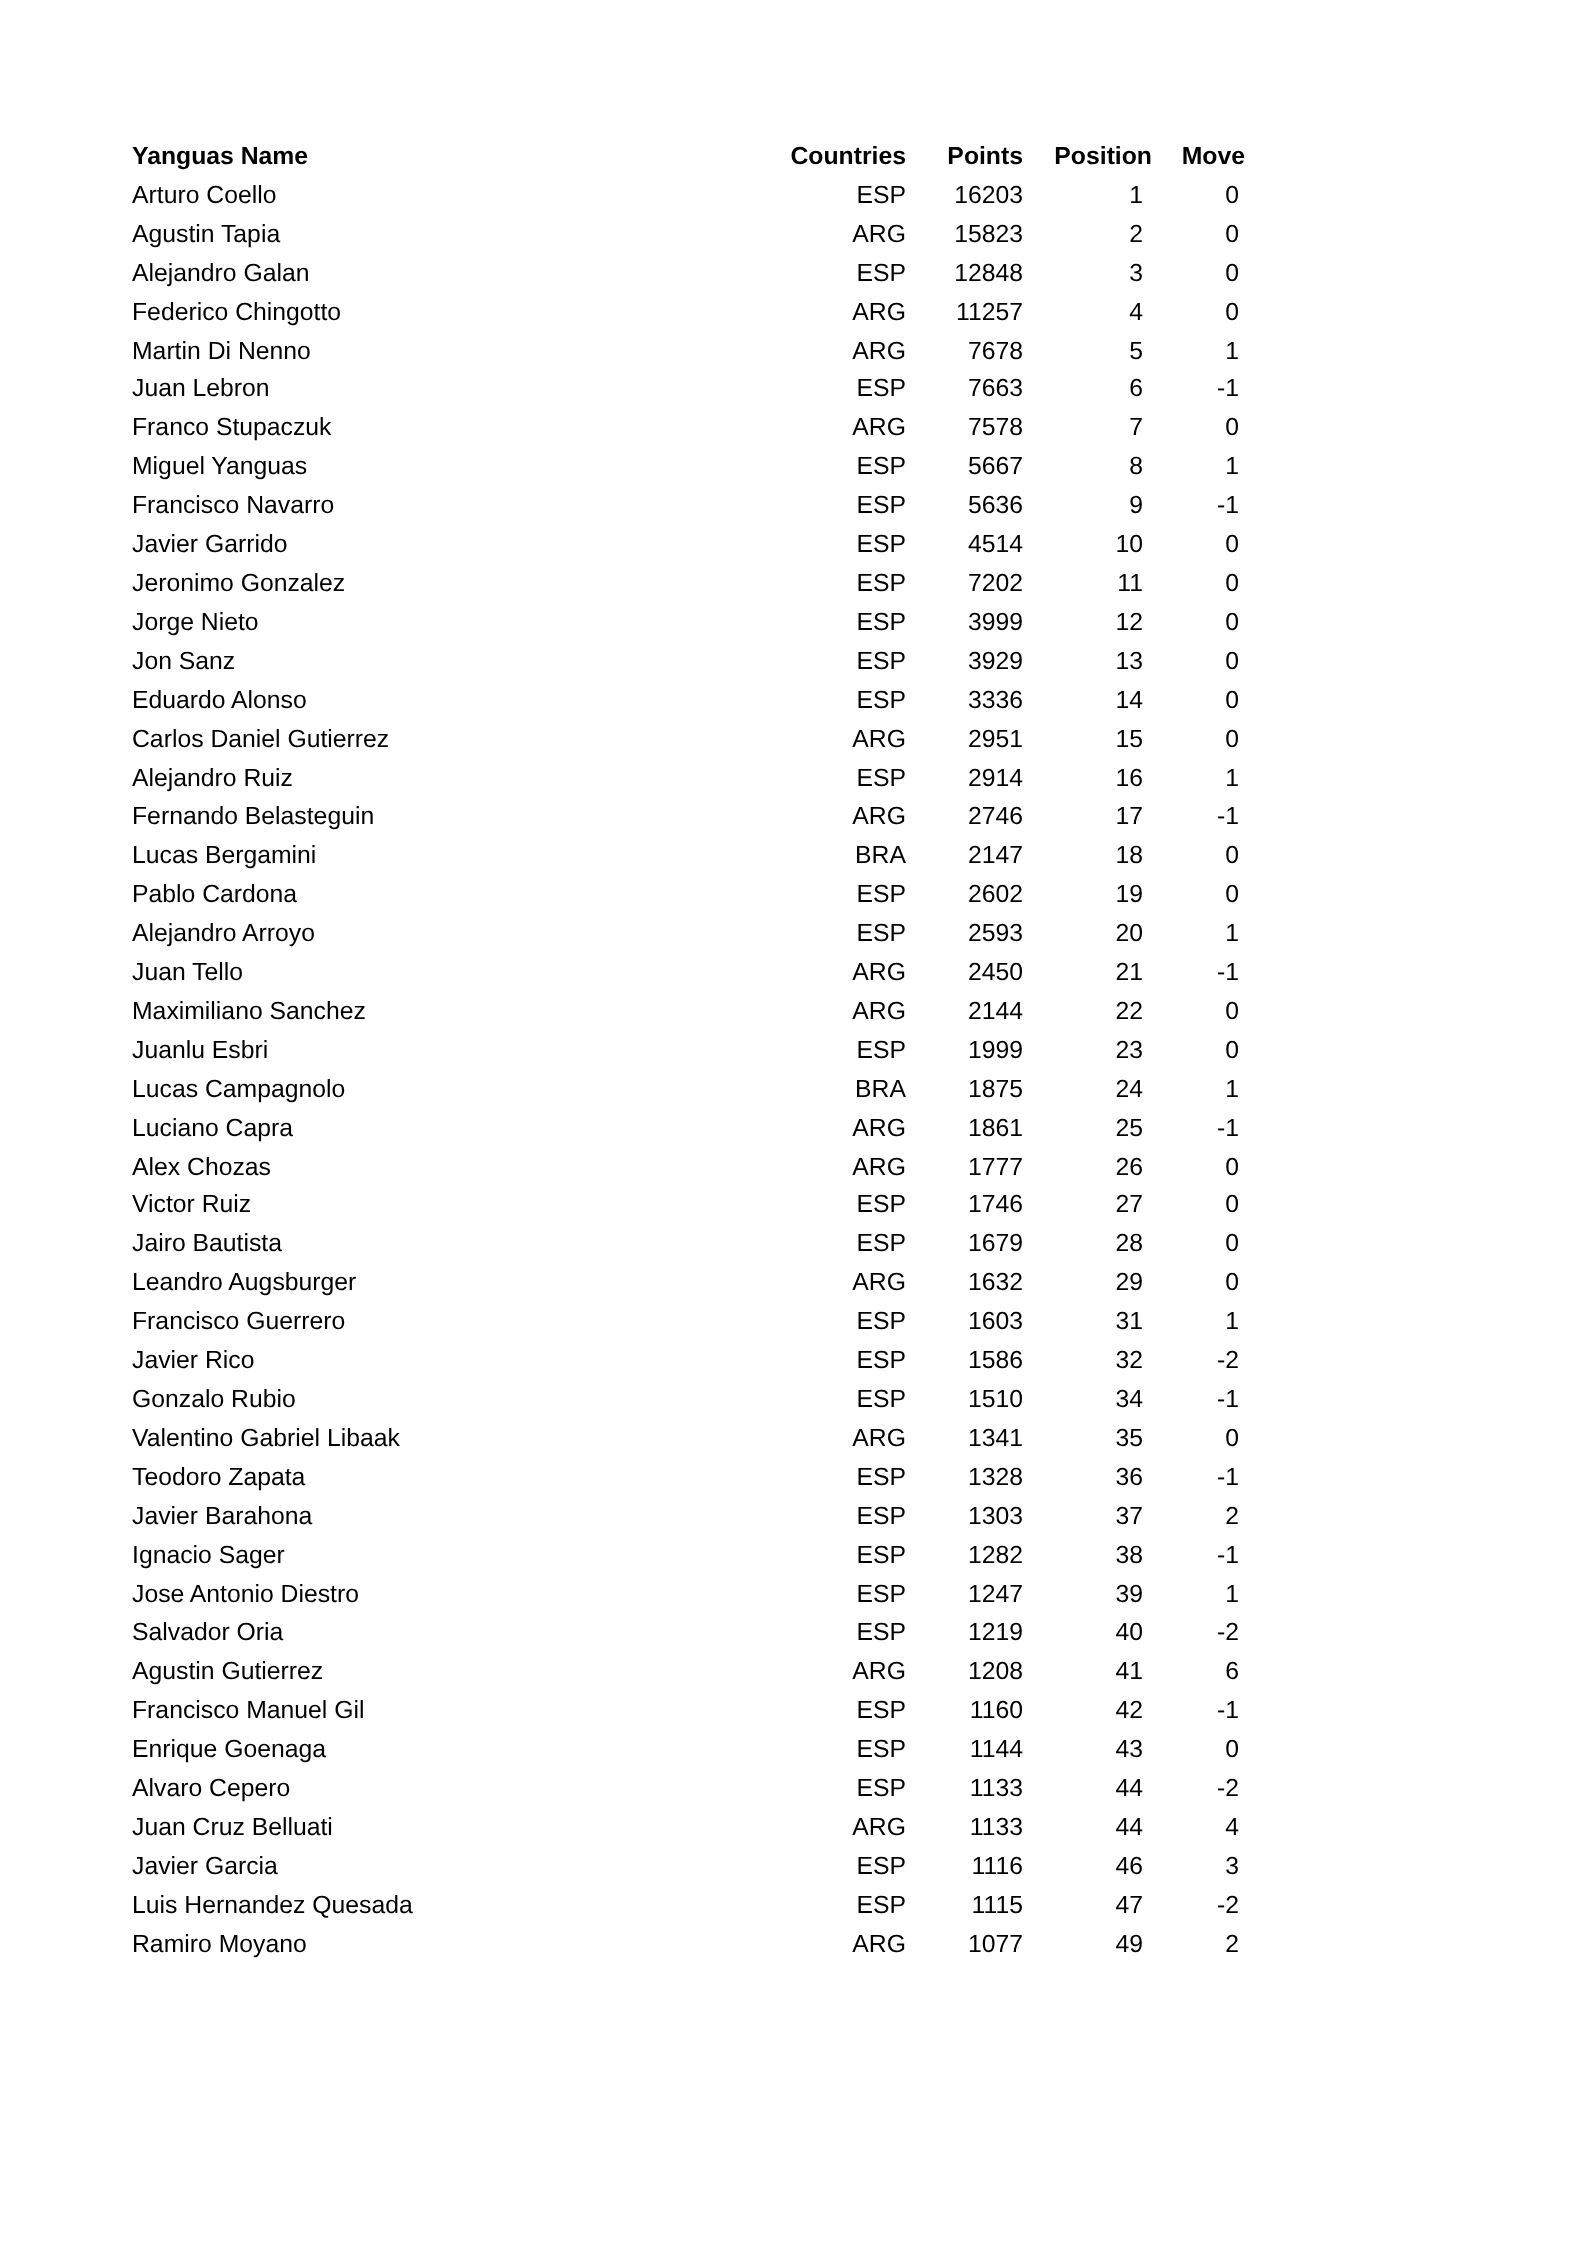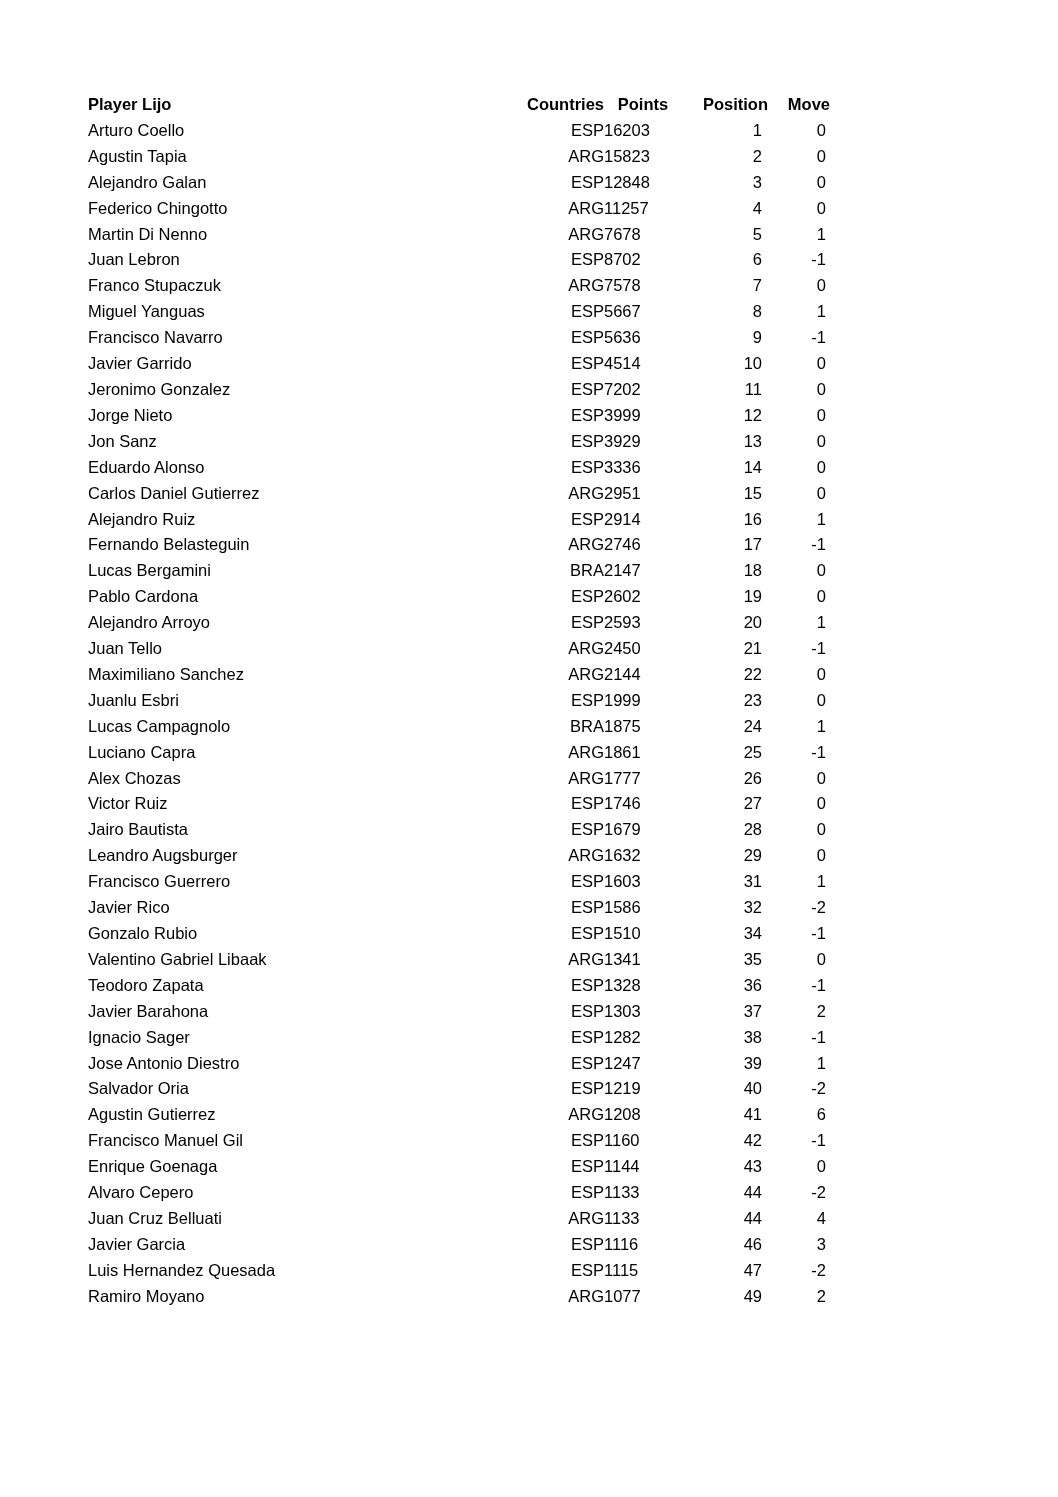--- a/index.html
+++ b/index.html
@@ -37,20 +37,21 @@
     width: 408px;
     text-align: left;
     padding-left: 8px;
   }
   th.c-country, td.c-country {
     width: 108px;
     text-align: right;
   }
   th.c-points, td.c-points {
     width: 78px;
+    text-align: right;
   }
   th.c-position, td.c-position {
     width: 86px;
     text-align: right;
   }
   th.c-move, td.c-move {
     width: 62px;
     text-align: right;
   }
   thead th {
@@ -65,21 +66,21 @@
   tbody td.c-position { padding-right: 6px; }
   tbody td.c-move { padding-right: 6px; }
 </style>
 </head>
 <body>
 
 <div class="page">
   <table class="ranking">
     <thead>
       <tr>
-        <th class="c-name">Player Lijo</th>
+        <th class="c-name">Yanguas Name</th>
         <th class="c-country">Countries</th>
         <th class="c-points">Points</th>
         <th class="c-position">Position</th>
         <th class="c-move">Move</th>
       </tr>
     </thead>
     <tbody id="ranking-body">
         <tr>
           <td class="c-name">Arturo Coello</td>
           <td class="c-country">ESP</td>
@@ -111,21 +112,21 @@
         <tr>
           <td class="c-name">Martin Di Nenno</td>
           <td class="c-country">ARG</td>
           <td class="c-points">7678</td>
           <td class="c-position">5</td>
           <td class="c-move">1</td>
         </tr>
         <tr>
           <td class="c-name">Juan Lebron</td>
           <td class="c-country">ESP</td>
-          <td class="c-points">8702</td>
+          <td class="c-points">7663</td>
           <td class="c-position">6</td>
           <td class="c-move">-1</td>
         </tr>
         <tr>
           <td class="c-name">Franco Stupaczuk</td>
           <td class="c-country">ARG</td>
           <td class="c-points">7578</td>
           <td class="c-position">7</td>
           <td class="c-move">0</td>
         </tr>

